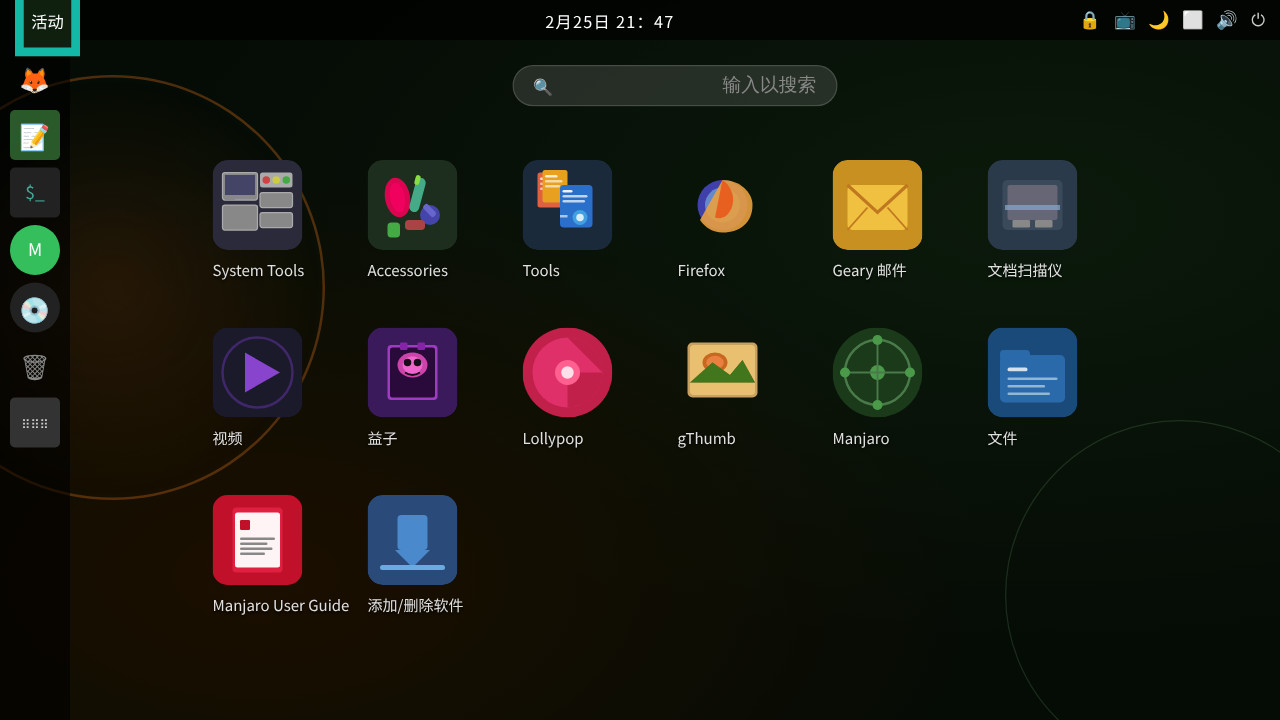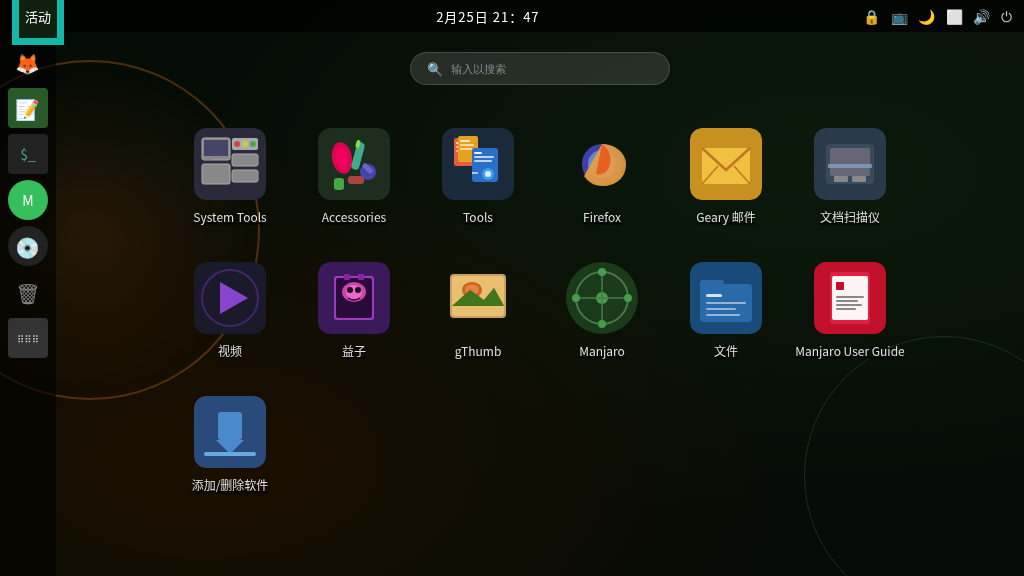--- a/index.html
+++ b/index.html
@@ -128,43 +128,43 @@
     .search-icon {
       color: #aaa;
       margin-right: 8px;
       font-size: 13px;
     }
     .search-input {
       background: transparent;
       border: none;
       outline: none;
       color: #86efac;
-      font-size: 11px;
+      font-size: 15px;
       width: 100%;
+      text-align: right;
     }
     .search-input::placeholder { color: #888; }
 
     
     .app-grid {
       display: grid;
       grid-template-columns: repeat(6, 120px);
       grid-template-rows: repeat(3, 130px);
       gap: 4px;
     }
 
     .app-item {
       display: flex;
       flex-direction: column;
-      align-items: center;
+      align-items: flex-start;
       justify-content: flex-end;
       padding-bottom: 10px;
       cursor: pointer;
       border-radius: 8px;
       transition: background 0.15s;
-      text-decoration: underline;
     }
     .app-item.selected {
       background: rgba(255,255,255,0.12);
     }
 
     .app-icon {
       width: 72px;
       height: 72px;
       border-radius: 12px;
       margin-bottom: 8px;
@@ -363,20 +363,33 @@
       <path d="M30 36 Q36 40 42 36" stroke="#1a0a1a" stroke-width="1.5" fill="none"></path>
       <rect x="26" y="12" width="6" height="6" rx="1" fill="#8822aa"></rect>
       <rect x="40" y="12" width="6" height="6" rx="1" fill="#8822aa"></rect>
     </svg>
     </div>
     <span class="app-label">益子</span>
   </div>
       <div class="app-item">
     <div class="app-icon" style="background:none;padding:0;">
       <svg width="72" height="72" viewBox="0 0 72 72">
+      <circle cx="36" cy="36" r="36" fill="#c0204a"></circle>
+      <circle cx="36" cy="36" r="28" fill="#e0306a"></circle>
+      <path d="M36 8 A28 28 0 0 1 64 36" fill="#c0204a"></path>
+      <path d="M36 36 L64 36 A28 28 0 0 1 36 64" fill="#c0204a"></path>
+      <circle cx="36" cy="36" r="10" fill="#ff6090"></circle>
+      <circle cx="36" cy="36" r="5" fill="#fff" opacity="0.8"></circle>
+    </svg>
+    </div>
+    <span class="app-label">Lollypop</span>
+  </div>
+      <div class="app-item">
+    <div class="app-icon" style="background:none;padding:0;">
+      <svg width="72" height="72" viewBox="0 0 72 72">
       <rect width="72" height="72" rx="8" fill="transparent"></rect>
       <rect x="8" y="12" width="56" height="44" rx="4" fill="#c8a060"></rect>
       <rect x="10" y="14" width="52" height="40" rx="3" fill="#e8c070"></rect>
       <ellipse cx="30" cy="28" rx="10" ry="8" fill="#c86820"></ellipse>
       <ellipse cx="30" cy="28" rx="7" ry="5.5" fill="#e88040"></ellipse>
       <polygon points="10,44 28,28 42,38 52,26 62,44" fill="#8b4513"></polygon>
       <path d="M10,44 L28,28 L42,38 L52,26 L62,44" fill="#228B22" opacity="0.7"></path>
     </svg>
     </div>
     <span class="app-label">gThumb</span>

